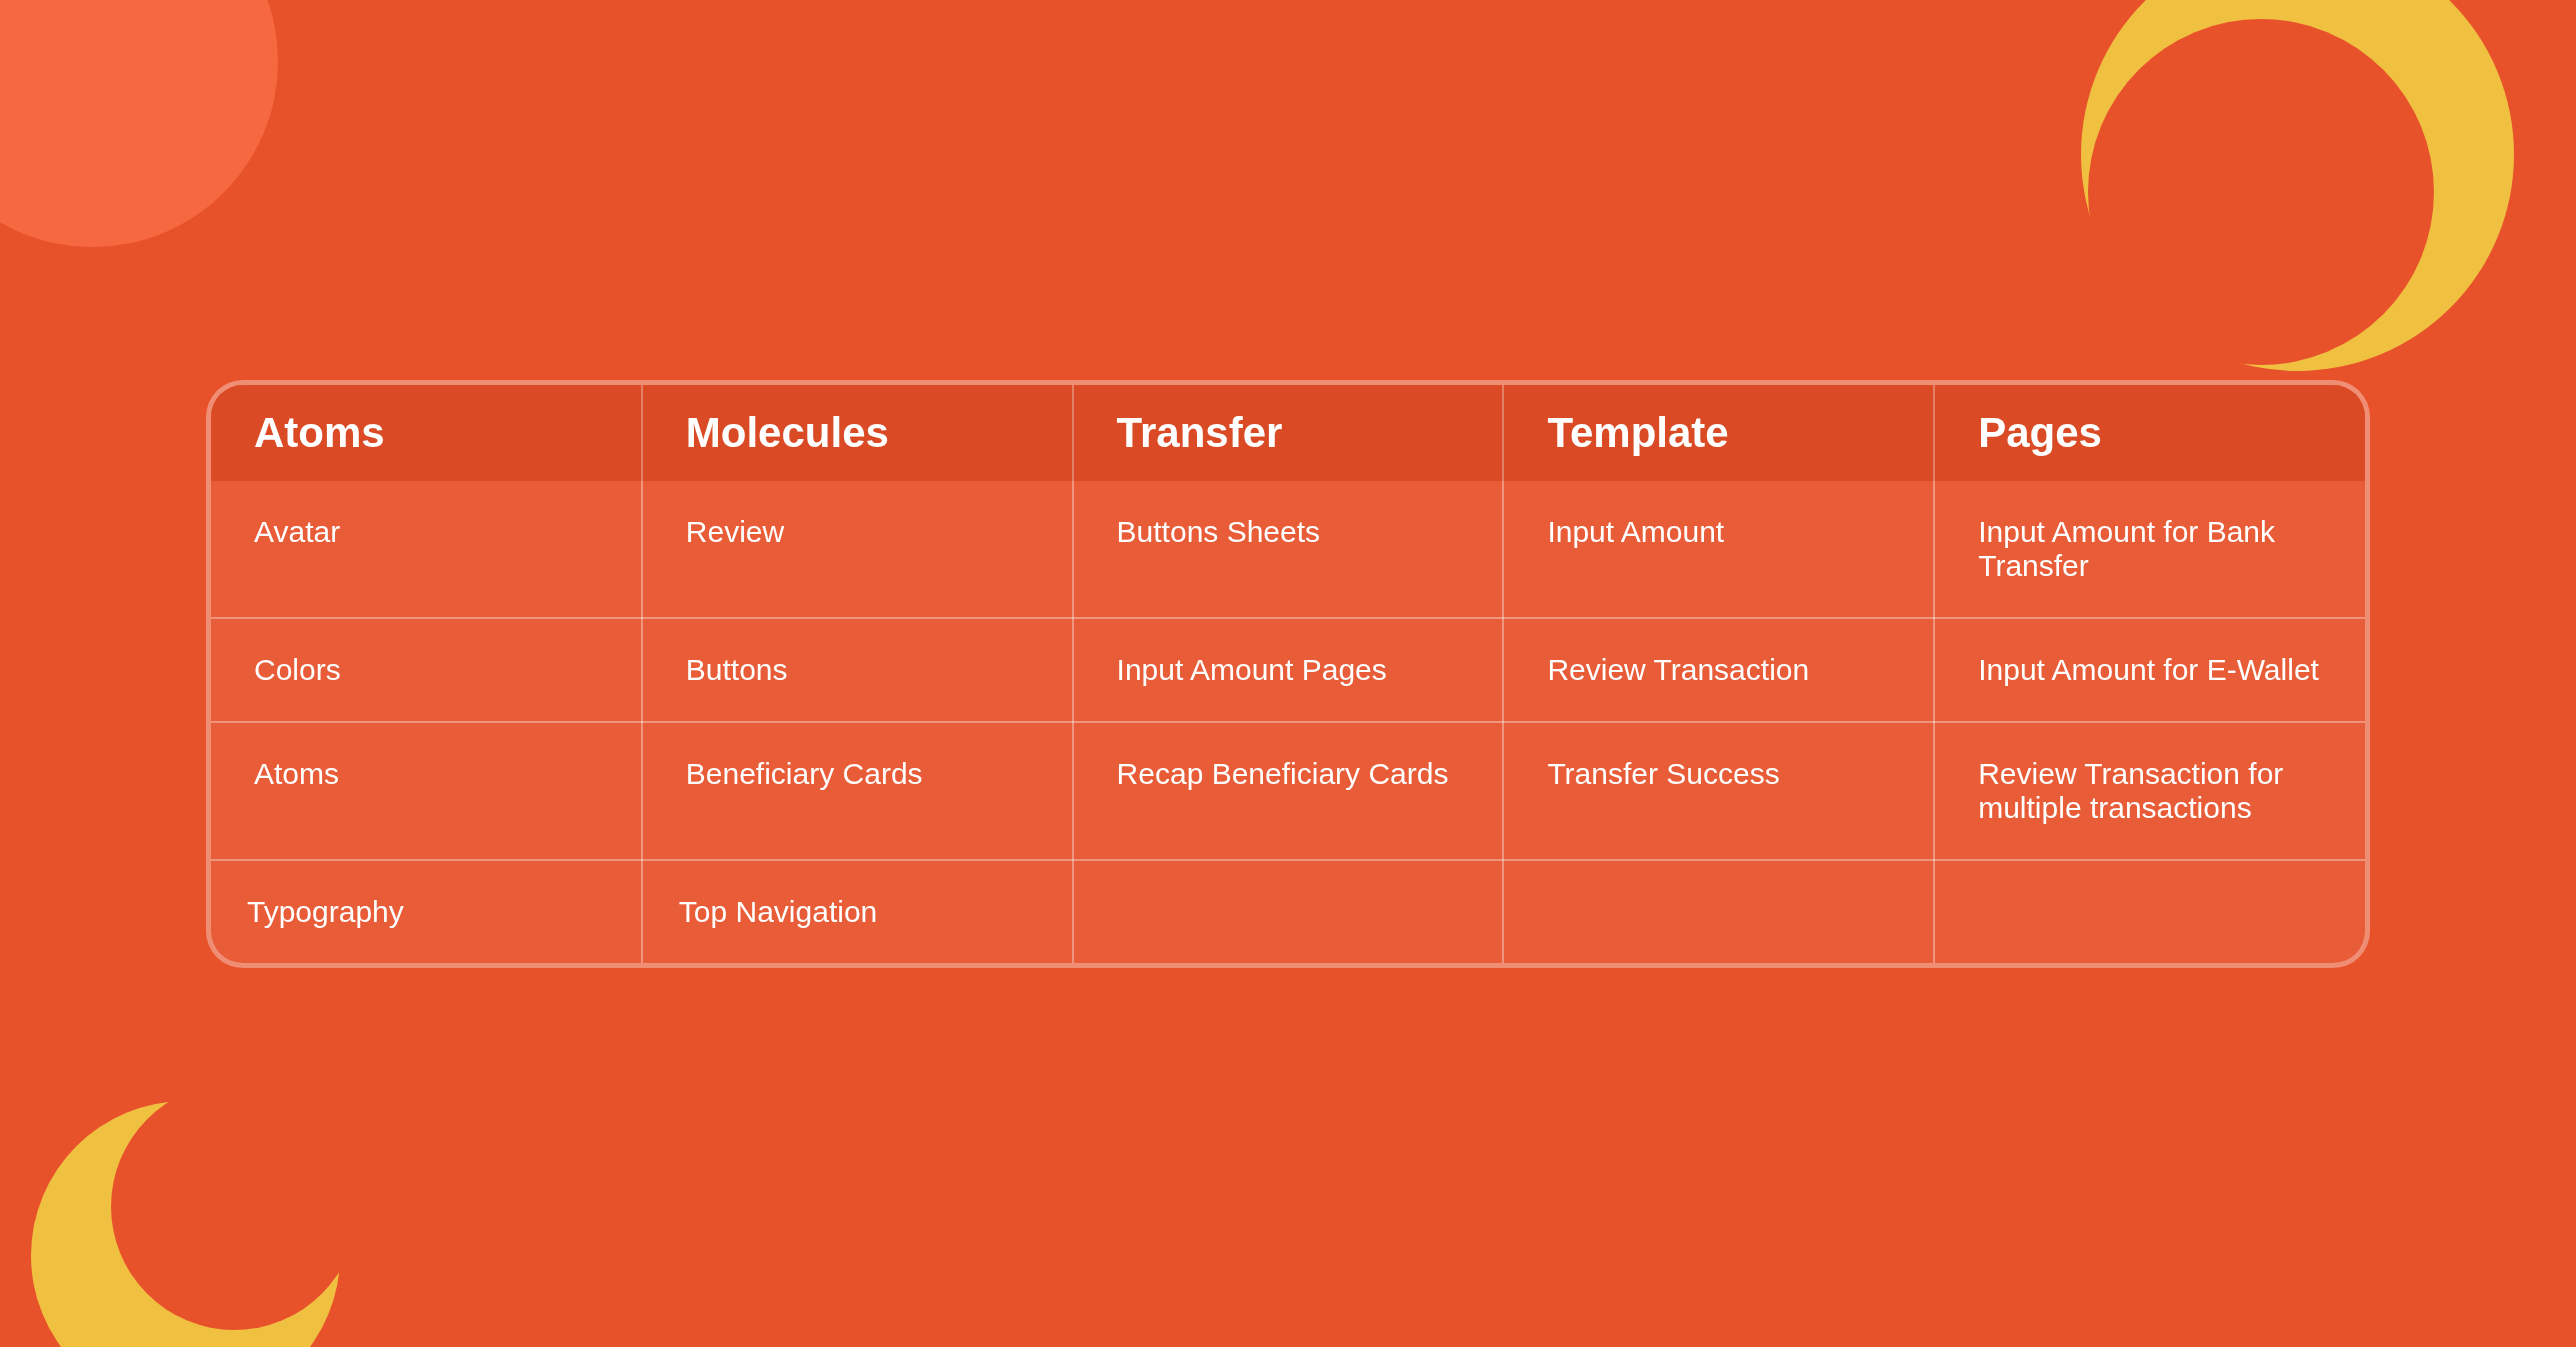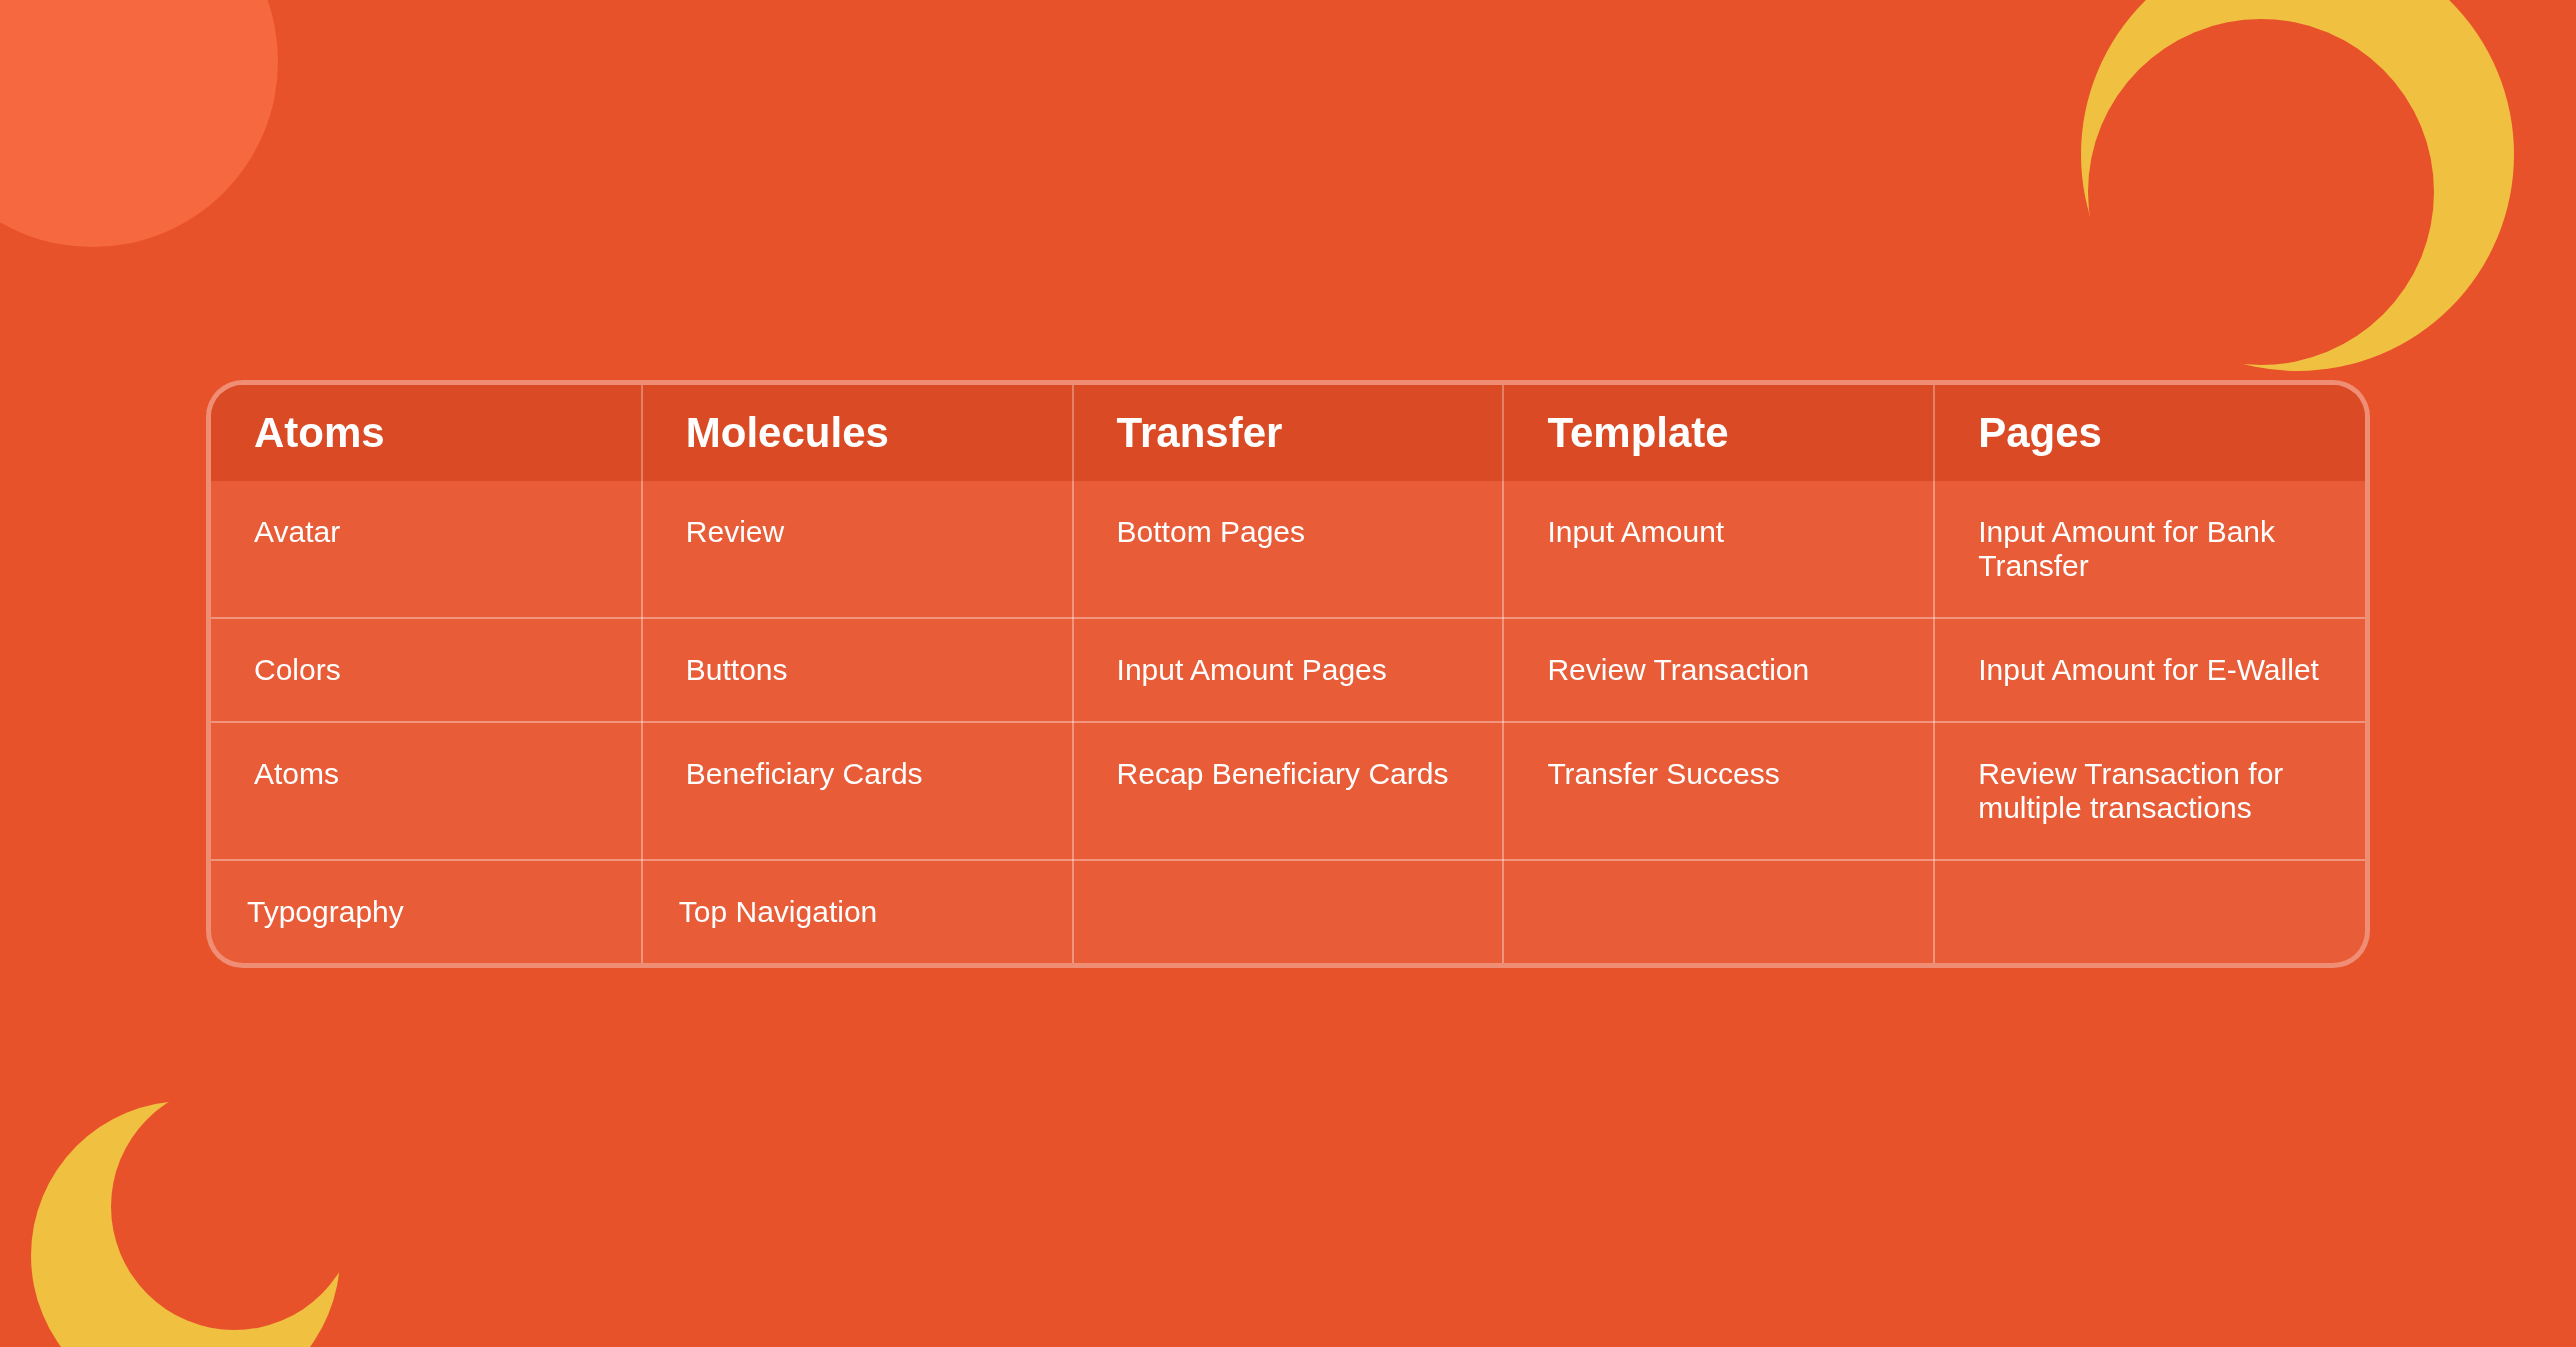--- a/index.html
+++ b/index.html
@@ -147,21 +147,21 @@
         <th>Molecules</th>
         <th>Transfer</th>
         <th>Template</th>
         <th>Pages</th>
       </tr>
     </thead>
     <tbody>
       <tr>
         <td>Avatar</td>
         <td>Review</td>
-        <td>Bottom Pages</td>
+        <td>Buttons Sheets</td>
         <td>Input Amount</td>
         <td>Input Amount for Bank Transfer</td>
       </tr>
       <tr>
         <td>Colors</td>
         <td>Buttons</td>
         <td>Input Amount Pages</td>
         <td>Review Transaction</td>
         <td>Input Amount for E-Wallet</td>
       </tr>

